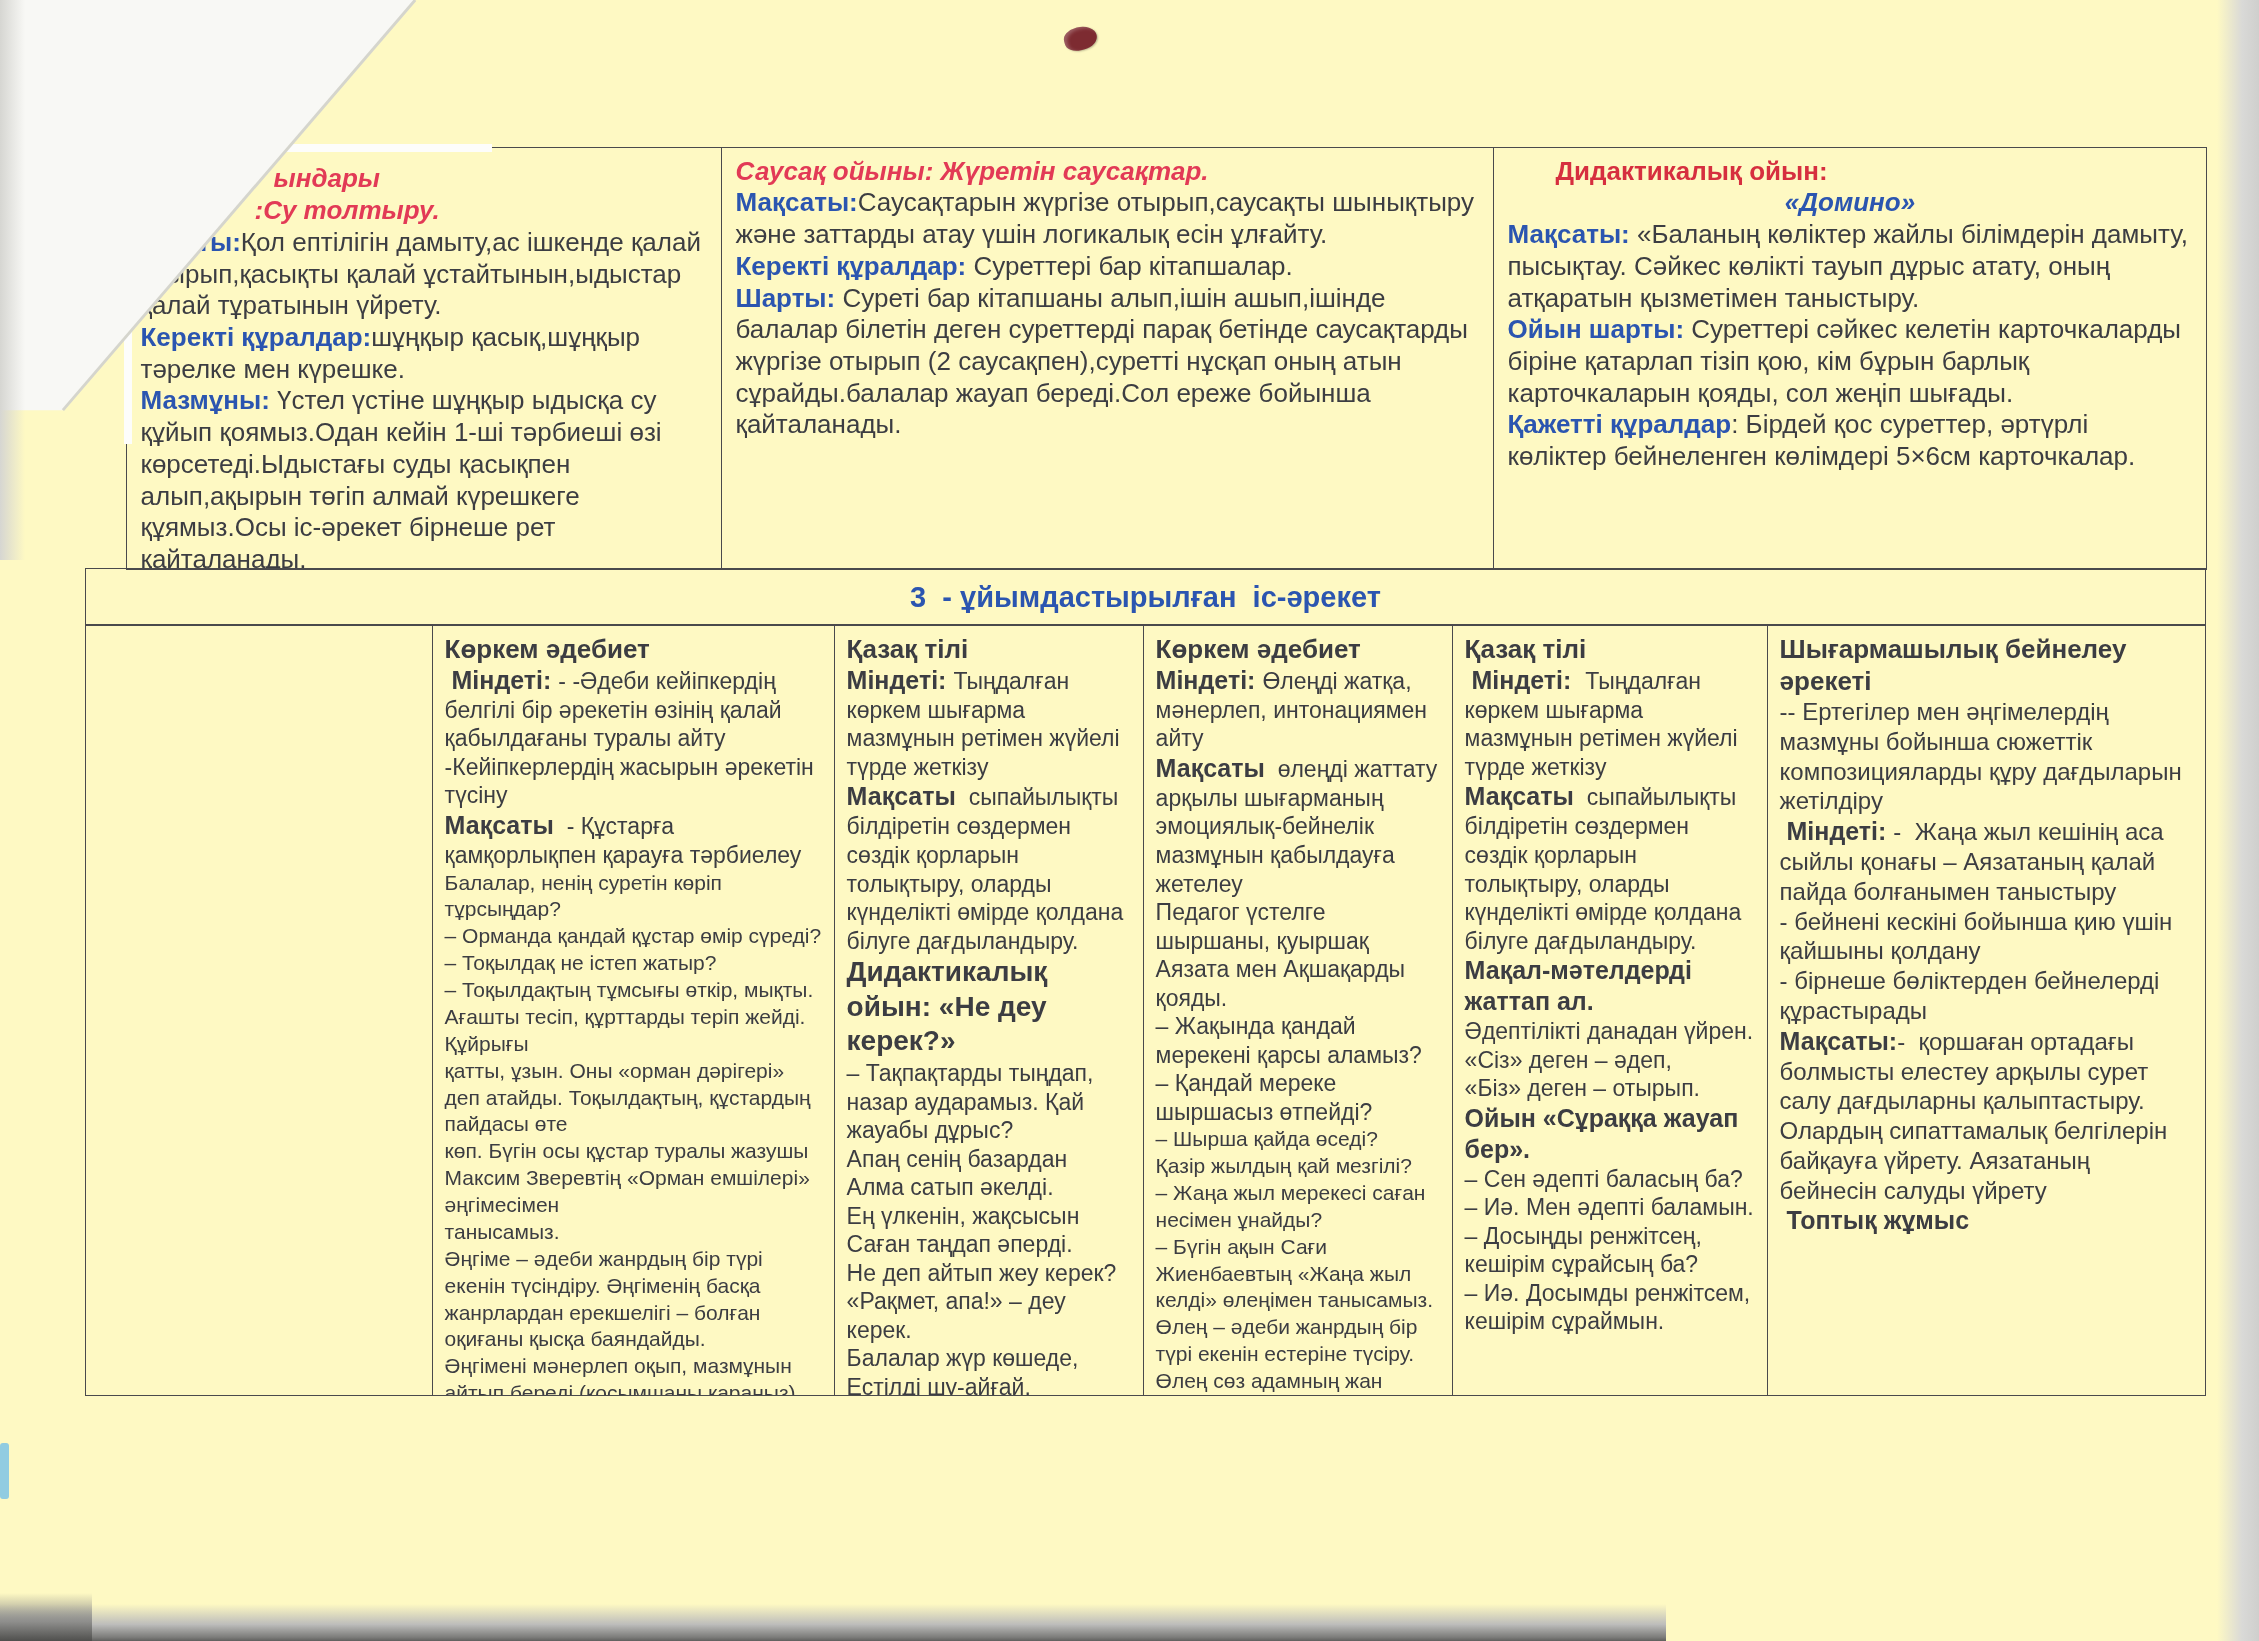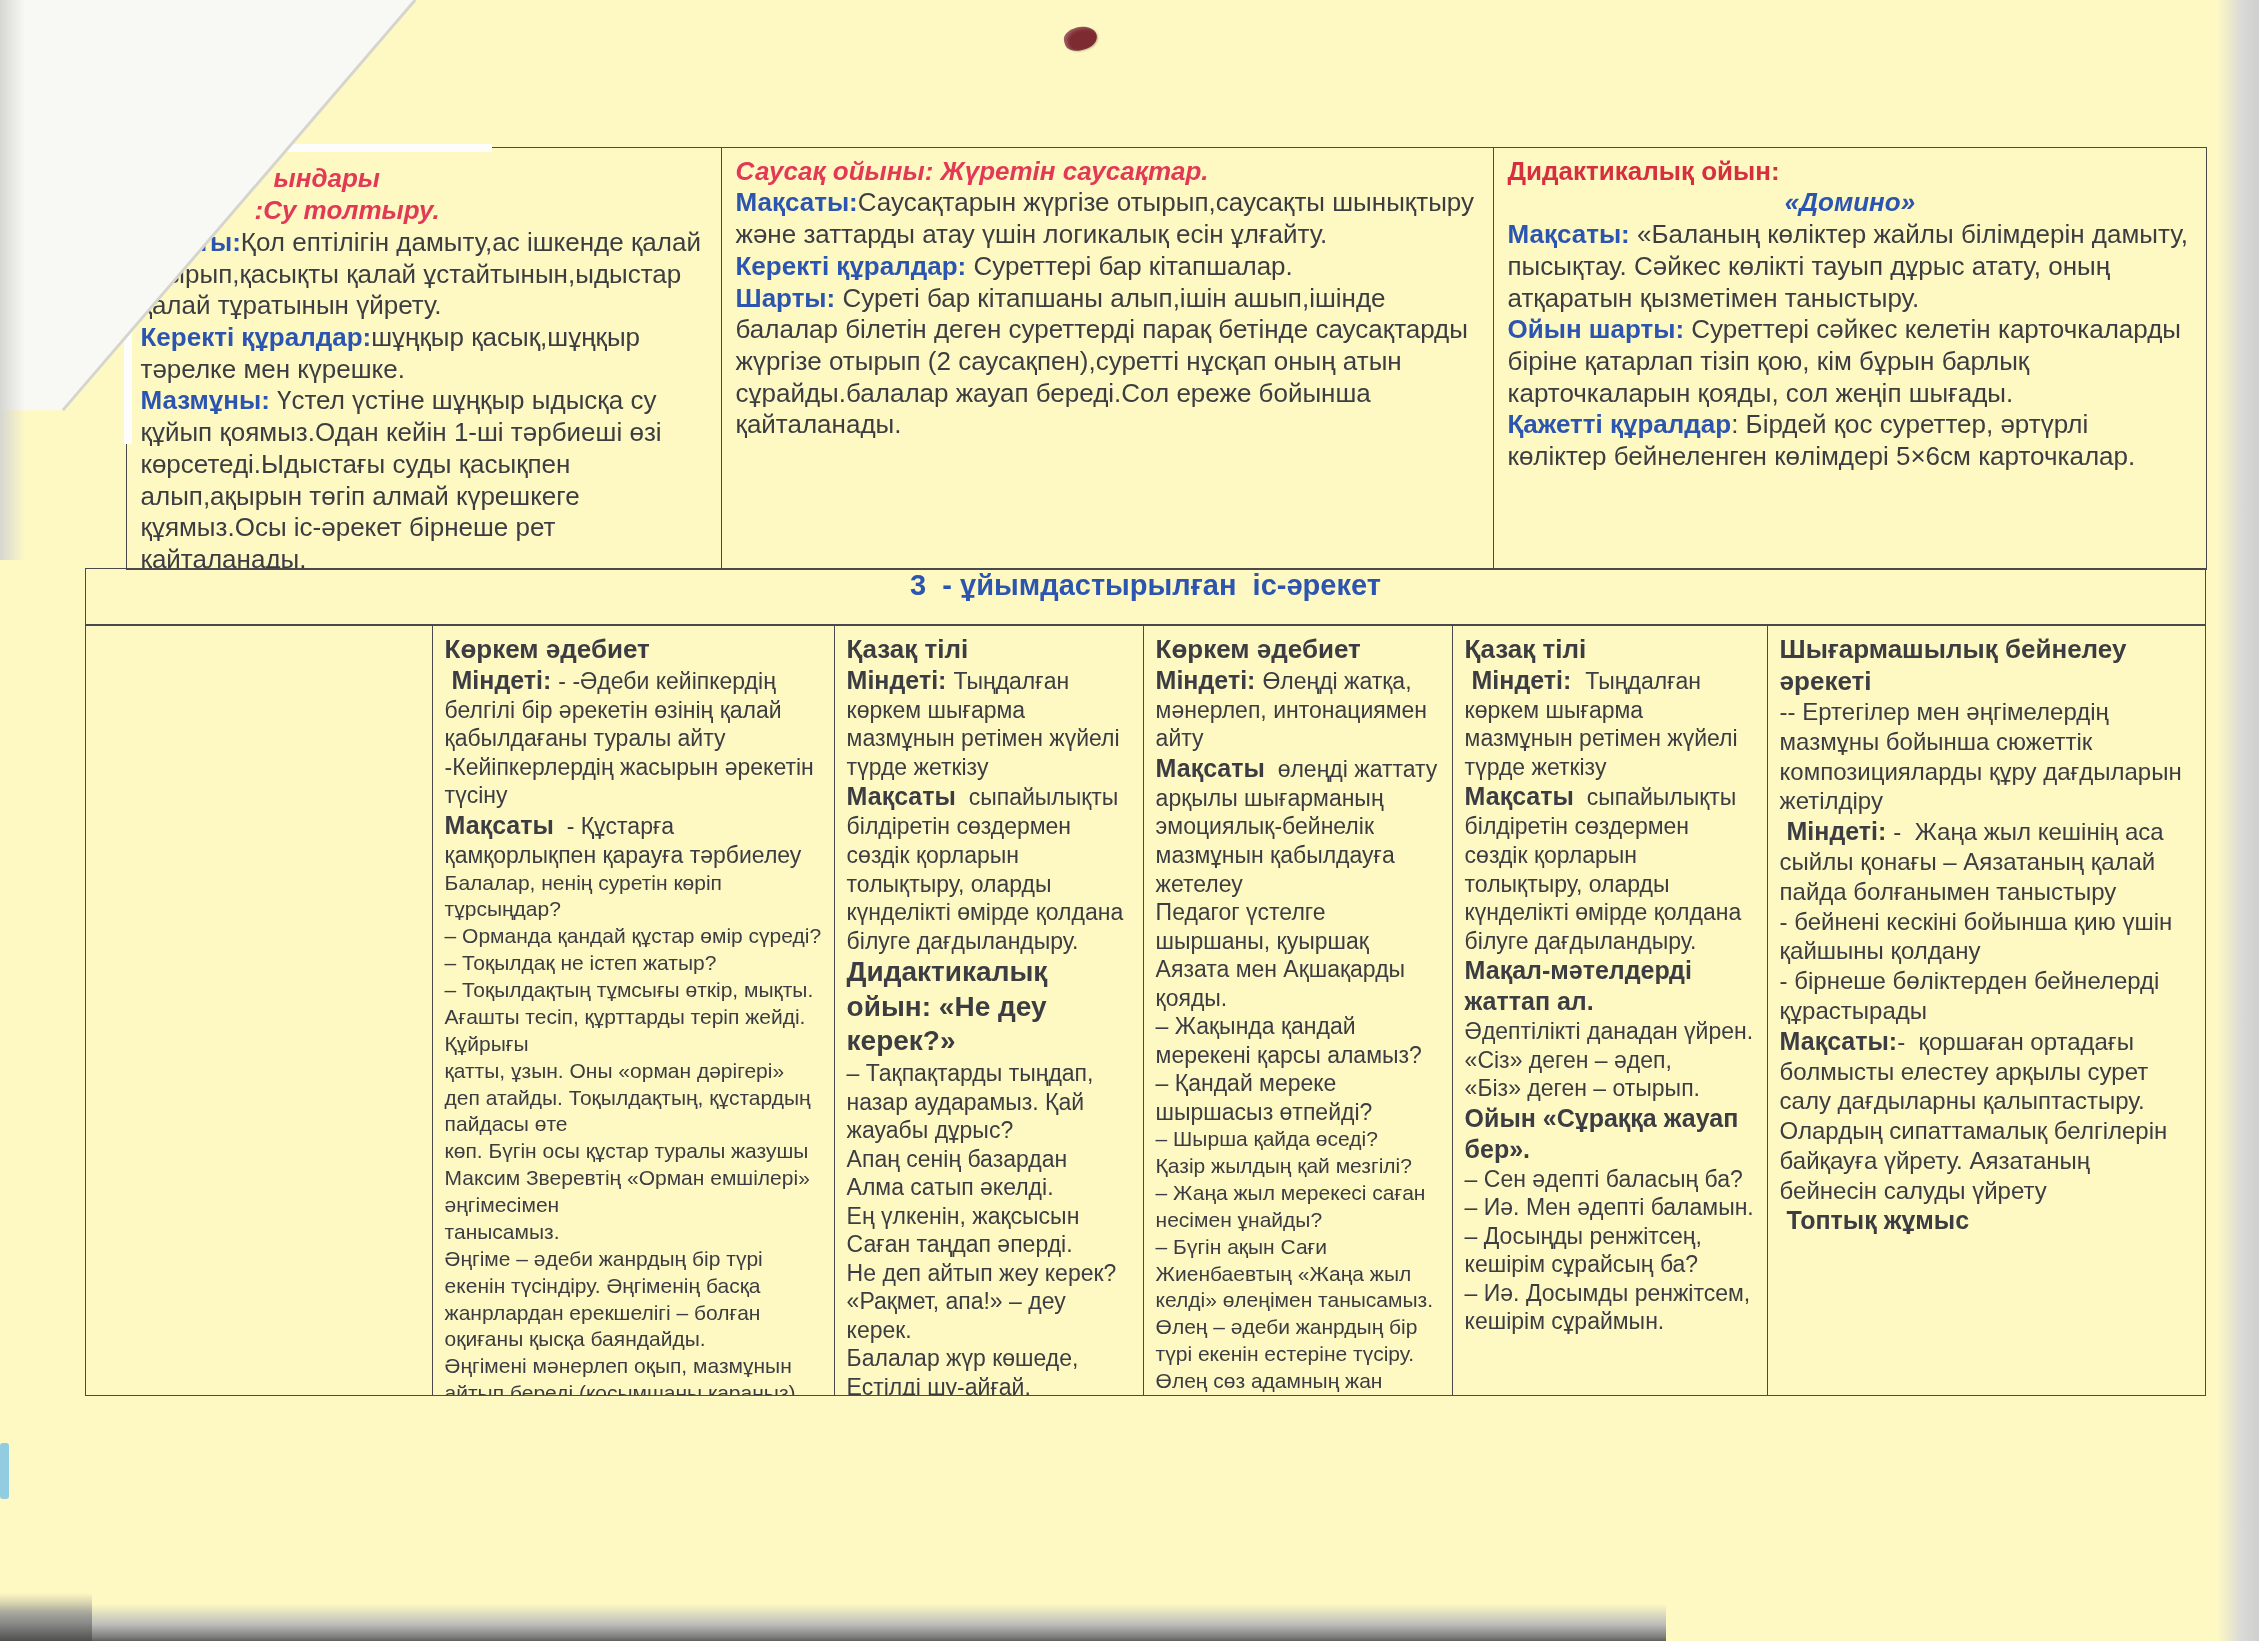--- a/index.html
+++ b/index.html
@@ -17,21 +17,21 @@
     position:absolute;left:126px;top:147px;width:2081px;height:423px;
     display:grid;grid-template-columns:594px 772px auto;
     border:1.9px solid #4a4a4c;z-index:2;
   }
   .top-table .cell{border-left:1.9px solid #4a4a4c;padding:7.7px 13.5px;overflow:hidden;
     font-size:26px;line-height:1.22;}
   .top-table .cell:first-child{border-left:none;padding-top:15.4px;}
   .section-row{
     position:absolute;left:85px;top:568px;width:2121px;height:58px;
     border:1.9px solid #4a4a4c;z-index:2;
-    display:flex;justify-content:center;
+    display:flex;align-items:center;justify-content:center;
   }
   .section-title{
     color:#2b55b0;font-weight:700;font-size:29px;white-space:pre-wrap;
   }
   .low-table{
     position:absolute;left:85px;top:624px;width:2121px;height:772px;
     display:grid;grid-template-columns:346px 402px 309px 309px 315px auto;
     border:1.9px solid #4a4a4c;z-index:2;
   }
   .low-table .cell{border-left:1.9px solid #4a4a4c;padding:7.7px 11.6px;overflow:hidden;
@@ -40,21 +40,21 @@
   .low-table .cf{font-size:24px;}
   
   .para{margin:0;white-space:pre-wrap;}
   .para.center{text-align:center;}
   .para.ind1{padding-left:114px;}
   .para.ind2{padding-left:133px;}
   .para.sm{font-size:21px;line-height:1.28;}
   .ri{color:#e23a56;font-weight:700;font-style:italic;}
   .bb{color:#2b55b0;font-weight:700;}
   .bbi{color:#2b55b0;font-weight:700;font-style:italic;}
-  .rb{color:#d62f3f;font-weight:700;}
+  .rb{color:#d62f3f;font-weight:700;margin-left:48px;}
   .h{font-weight:700;font-size:26px;}
   .bl{font-weight:700;font-size:25px;}
   .big{font-weight:700;font-size:28px;}
   
   .border-patch{position:absolute;background:#fdfdfb;z-index:4;}
   .fold{position:absolute;left:0;top:0;z-index:5;}
   .left-shade{
     position:absolute;left:0;top:0;width:25px;height:560px;z-index:7;
     background:linear-gradient(to right,#d6d6d2,rgba(255,255,255,0));
   }

